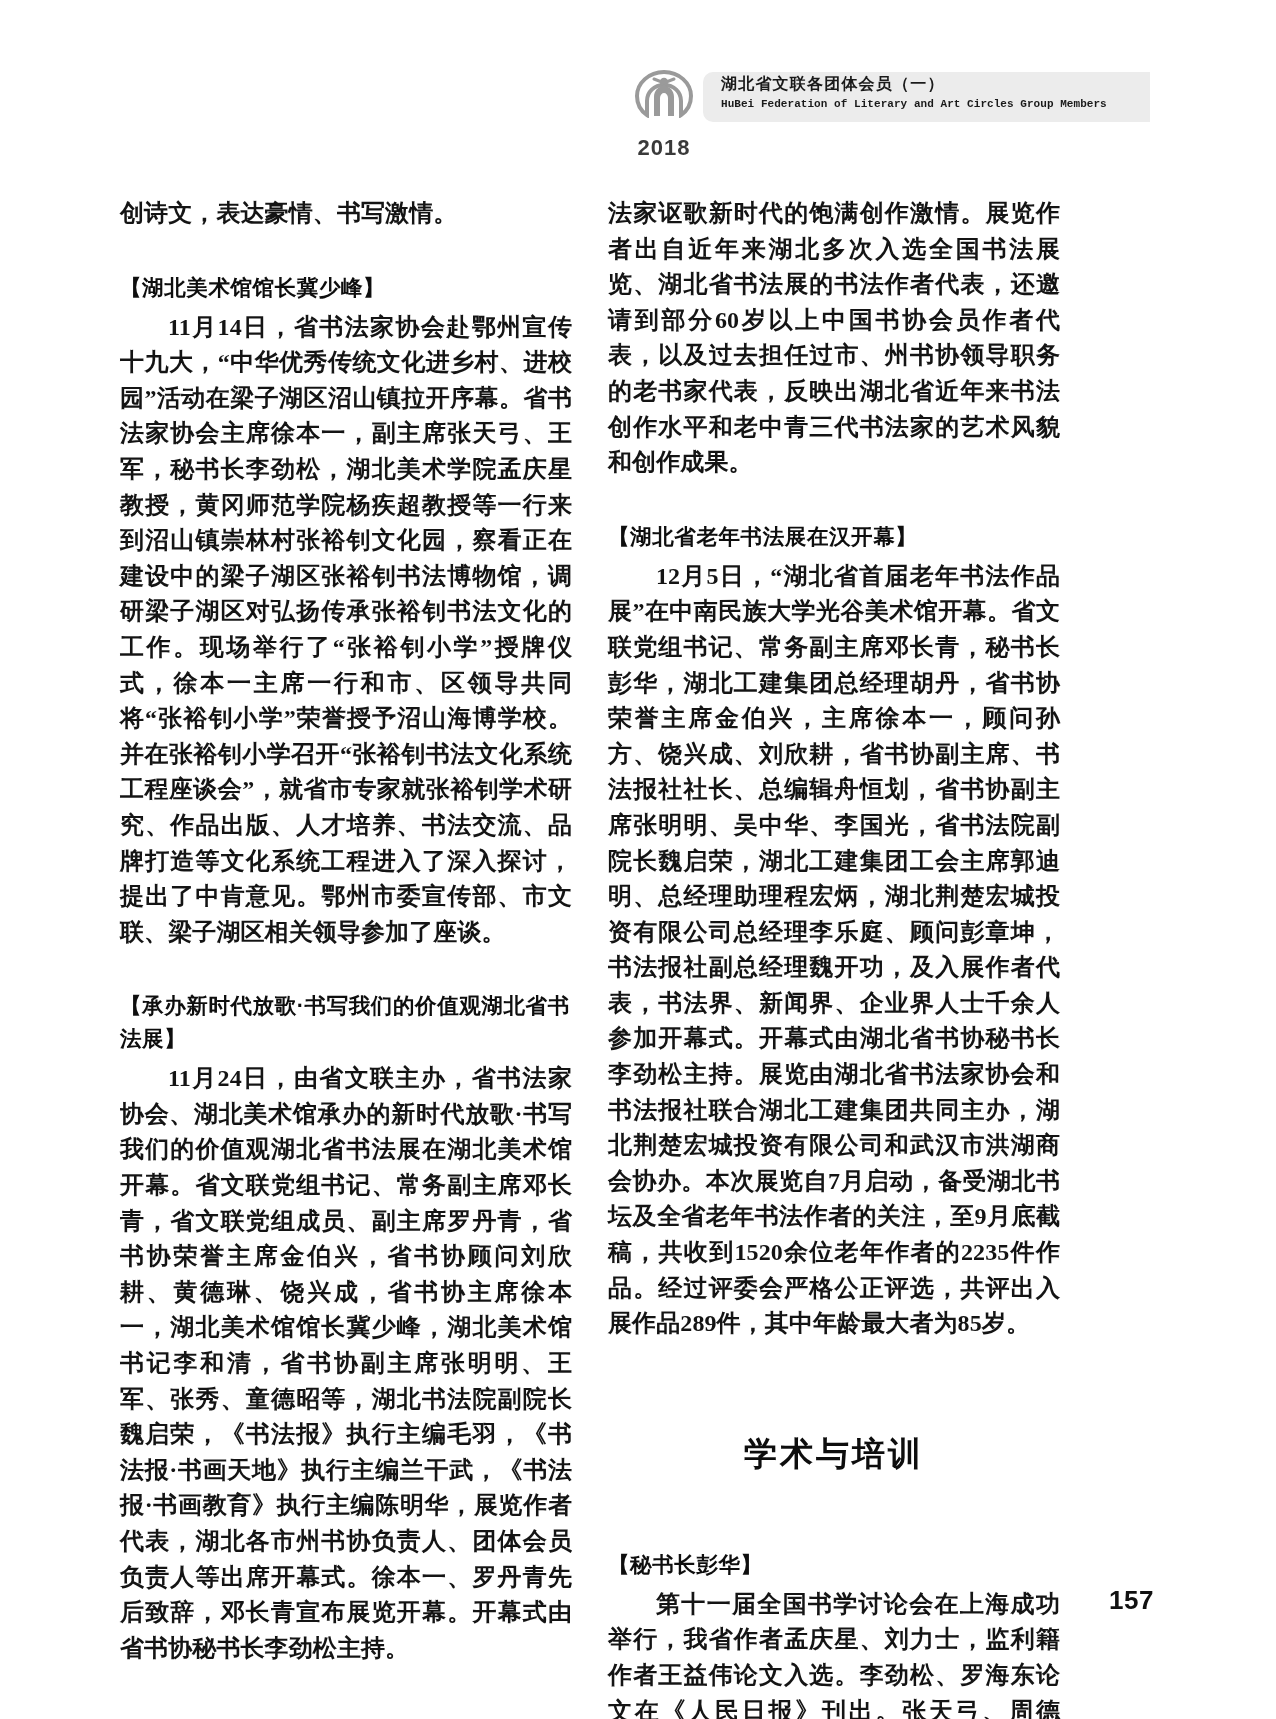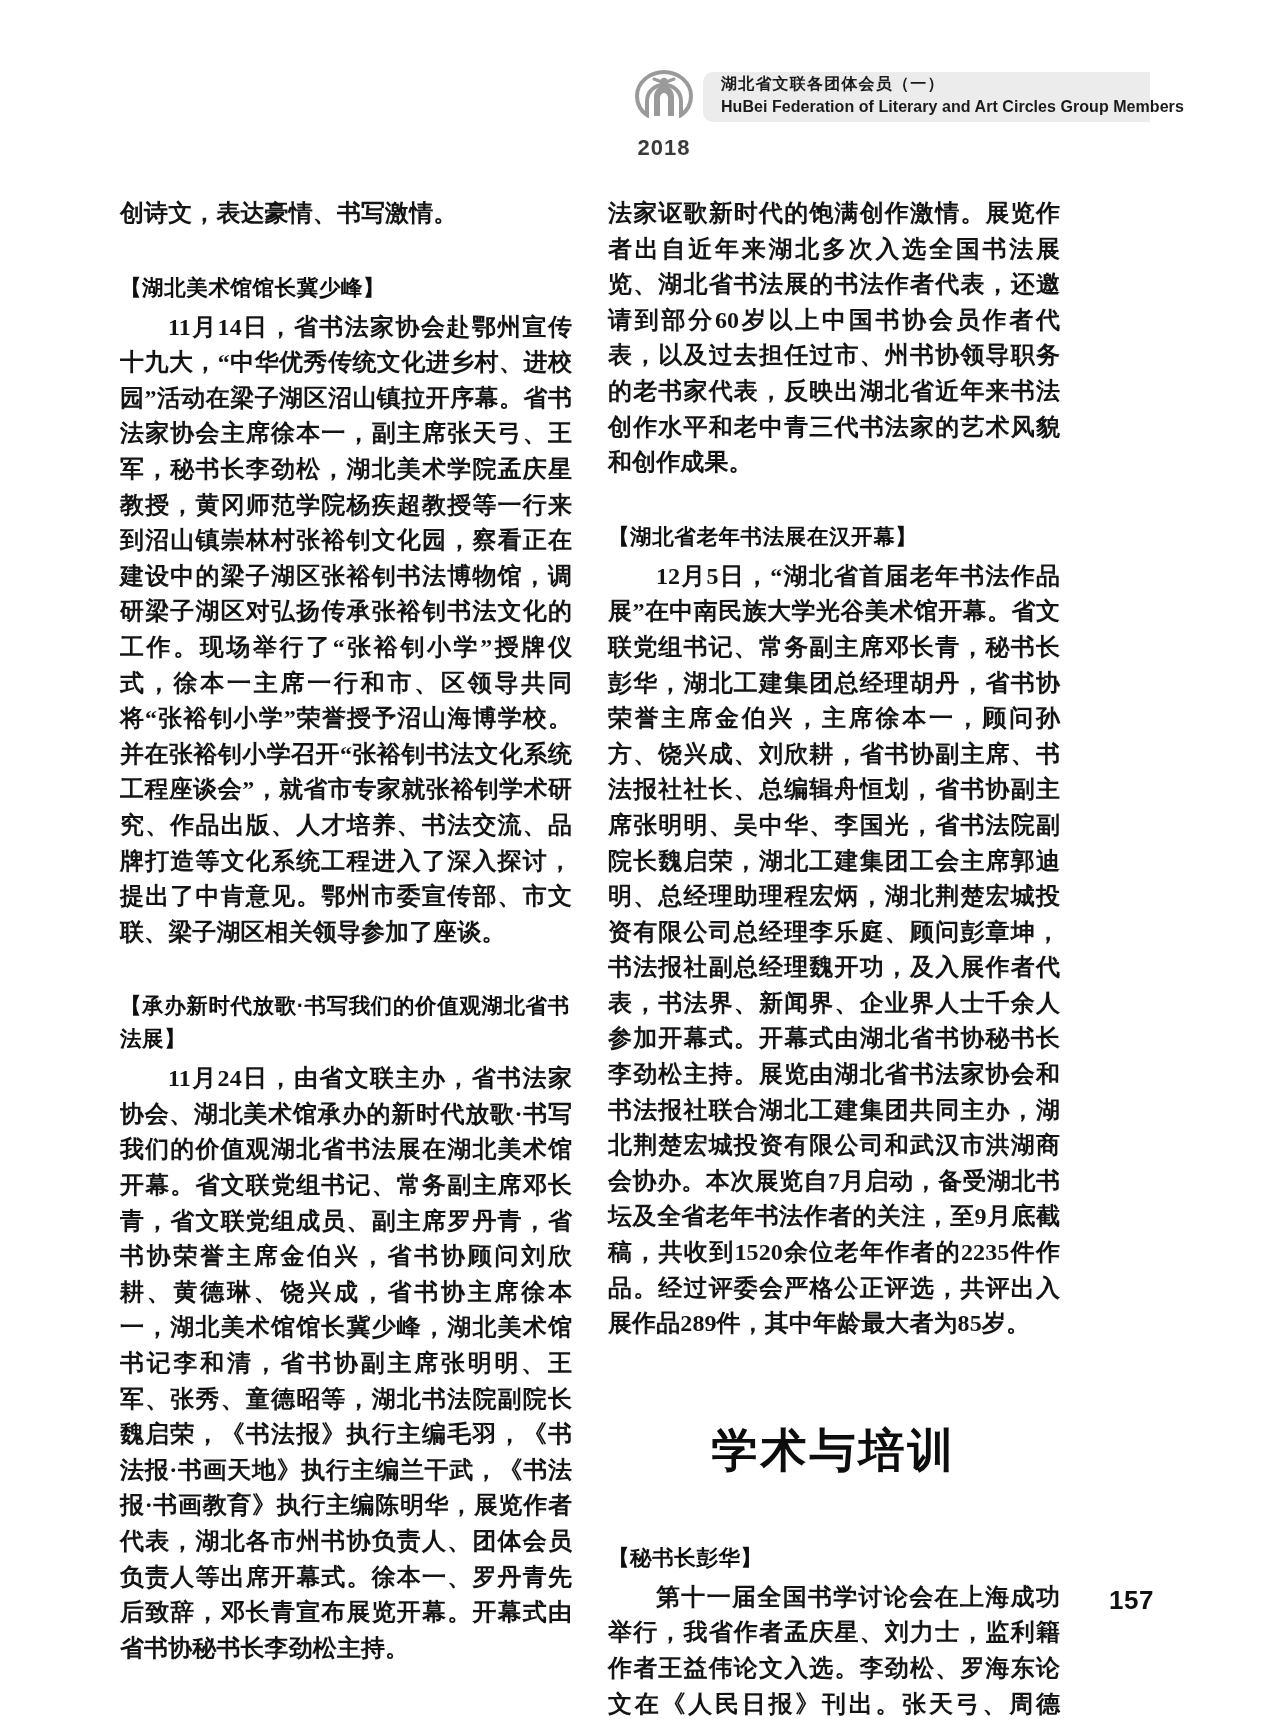--- a/index.html
+++ b/index.html
@@ -64,23 +64,23 @@
     font-weight: bold;
     font-size: 16px;
     letter-spacing: 1.2px;
     color: #1a1a1a;
     white-space: nowrap;
   }
   .header-en {
     position: absolute;
     left: 96px;
     top: 28px;
-    font-family: Liberation Sans, sans-serif;
-    font-weight: bold;
-    font-size: 16px;
+    font-family: Liberation Mono, monospace;
+    font-weight: bold;
+    font-size: 11px;
     letter-spacing: 0.05px;
     color: #1a1a1a;
     white-space: nowrap;
   }
 
   
   .col {
     position: absolute;
     top: 196px;
     width: 452px;
@@ -111,25 +111,25 @@
     color: #0e0e0e;
     margin: 0;
     letter-spacing: 0.6px;
   }
   .gap-before-head   { height: 40px; }
   .gap-after-head    { height: 5px; }
 
   .big-title {
     font-family: "Liberation Sans", "DejaVu Sans", sans-serif;
     font-weight: bold;
-    font-size: 46px;
+    font-size: 33px;
     color: #0d0d0d;
     text-align: center;
     letter-spacing: 3px;
-    margin: 0;
+    margin: 12px;
   }
   .gap-big-title-before { height: 78px; }
   .gap-big-title-after  { height: 60px; }
 
   
   .folio {
     position: absolute;
     right: 122px;
     bottom: 103px;
     font-family: "Liberation Sans", "DejaVu Sans", sans-serif;

